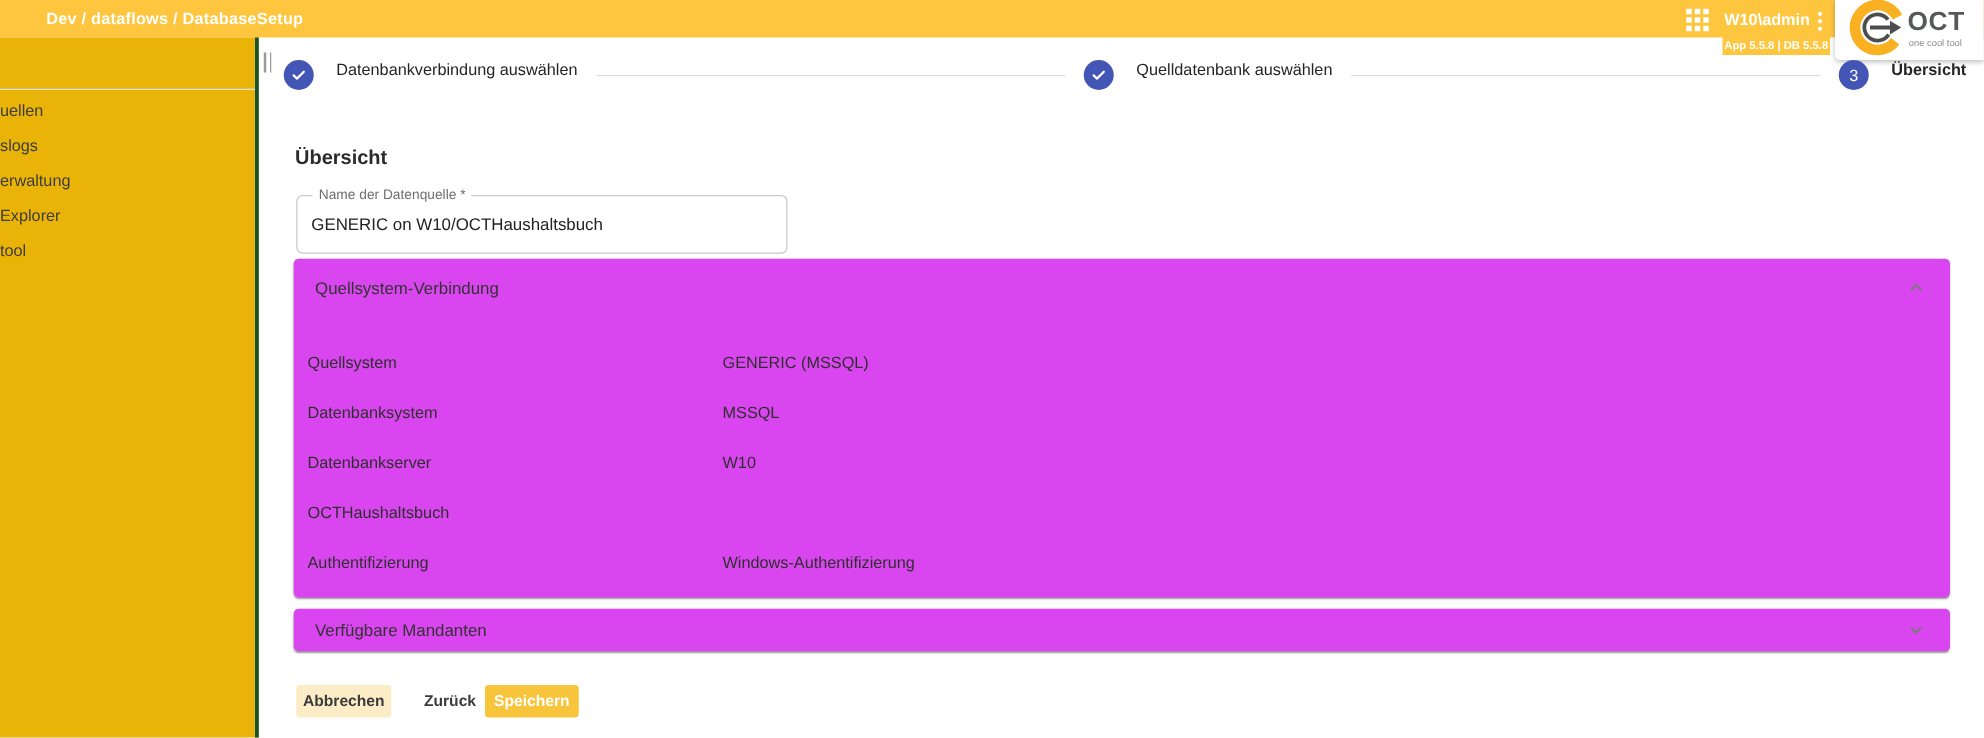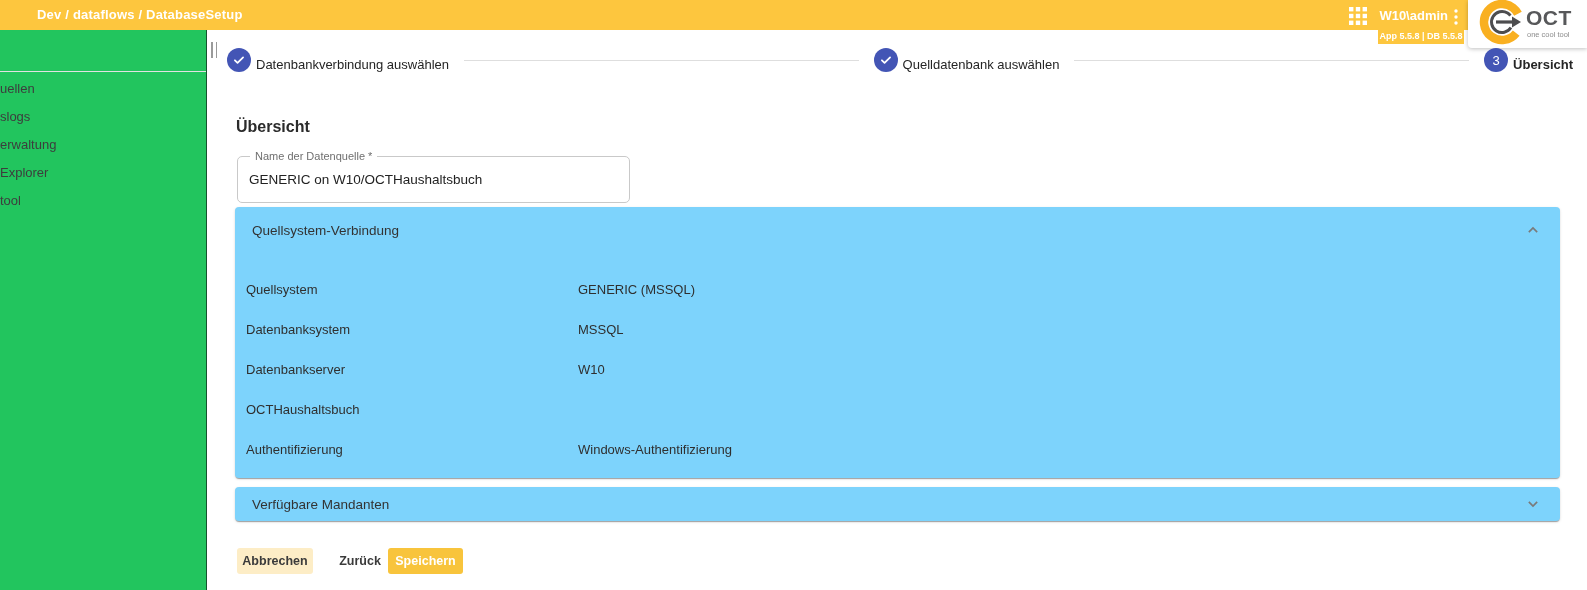--- a/index.html
+++ b/index.html
@@ -20,41 +20,41 @@
   .user-name{position:absolute;left:0;top:8px;width:70px;text-align:right;font-size:13px;font-weight:bold;color:#fff;white-space:nowrap}
   .kebab{position:absolute;right:2px;top:8px;width:12px;height:18px}
   .version{position:absolute;left:0;bottom:3px;width:100%;text-align:center;font-size:9px;font-weight:bold;color:#fff;white-space:nowrap}
   
   .logo-card{position:absolute;left:1468px;top:0;width:119px;height:48px;background:#fff;
     box-shadow:0 1px 4px rgba(0,0,0,.25);border-radius:0 0 0 4px;overflow:hidden;cursor:pointer}
   .logo-svg{position:absolute;left:8px;top:-3px}
   .logo-text{position:absolute;left:58px;top:6px;font-size:21px;font-weight:bold;color:#57585a;letter-spacing:.5px}
   .logo-tag{position:absolute;left:59px;top:30px;font-size:7.5px;color:#8d8d8d;white-space:nowrap}
   
-  .sidebar{position:absolute;left:0;top:30px;width:207px;height:560px;background:#22c55e;border-right:1px solid #14532d}
+  .sidebar{position:absolute;left:0;top:30px;width:207px;height:560px;background:#eab308;border-right:3px solid #14532d}
   .sidebar-head{height:42px;border-bottom:1px solid #e2e2e2}
   .side-item{height:28px;line-height:28px;font-size:13px;color:#3d3d3d;white-space:nowrap;cursor:pointer}
   .side-list{padding-top:3px}
   .drag-handle{position:absolute;left:211px;top:42px;width:10px;height:16px;display:flex;gap:3px;cursor:col-resize}
   .drag-handle i{display:block;width:1.5px;height:16px;background:#9a9a9a}
   
   .stepper{position:absolute;left:227px;top:46px;width:1346px;height:28px;display:flex;align-items:center}
-  .step{display:flex;align-items:flex-end;gap:5px;cursor:pointer;white-space:nowrap}
+  .step{display:flex;align-items:flex-start;gap:18px;cursor:pointer;white-space:nowrap}
   .step-circle{width:24px;height:24px;border-radius:50%;background:var(--stepper-blue);
     display:flex;align-items:center;justify-content:center;color:#fff;font-size:13px;flex:none}
   .step-label{font-size:13px;color:#252525}
   .step.active .step-label{font-weight:bold}
   .step-line{flex:1;height:1px;background:#dedede;margin:0 15px}
   
   .page-title{position:absolute;left:236px;top:118px;font-size:16px;font-weight:bold;color:#2b2b2b}
   .field{position:absolute;left:237px;top:156px;width:393px;height:47px;border:1px solid #c9c9c9;border-radius:5px;background:#fff}
   .field-label{position:absolute;left:12px;top:-7px;background:#fff;padding:0 5px;font-size:11px;color:#6f6f6f;white-space:nowrap}
   .field-input{position:absolute;left:11px;top:1px;width:370px;height:43px;border:none;outline:none;
     font-size:13.5px;color:#222;font-family:inherit;background:transparent}
-  .panel{position:absolute;left:235px;width:1325px;background:#7dd3fc;border-radius:4px;
+  .panel{position:absolute;left:235px;width:1325px;background:#d946ef;border-radius:4px;
     box-shadow:0 2px 1px -1px rgba(0,0,0,.2),0 1px 1px 0 rgba(0,0,0,.14),0 1px 3px 0 rgba(0,0,0,.12)}
   .panel-header{height:46px;display:flex;align-items:center;justify-content:space-between;padding:0 17px;cursor:pointer}
   .panel-title{font-size:13.5px;color:#333}
   .panel-body{padding:16px 0 14px 0}
   .kv-row{display:flex;height:40px;align-items:center;padding-left:11px}
   .kv-label{width:332px;font-size:13px;color:#2f2f2f;flex:none}
   .kv-value{font-size:13px;color:#2f2f2f}
   
   .btn-row{position:absolute;left:237px;top:548px;display:flex;align-items:flex-start}
   .btn{height:26px;border:none;border-radius:3px;font-size:12.5px;font-weight:bold;

